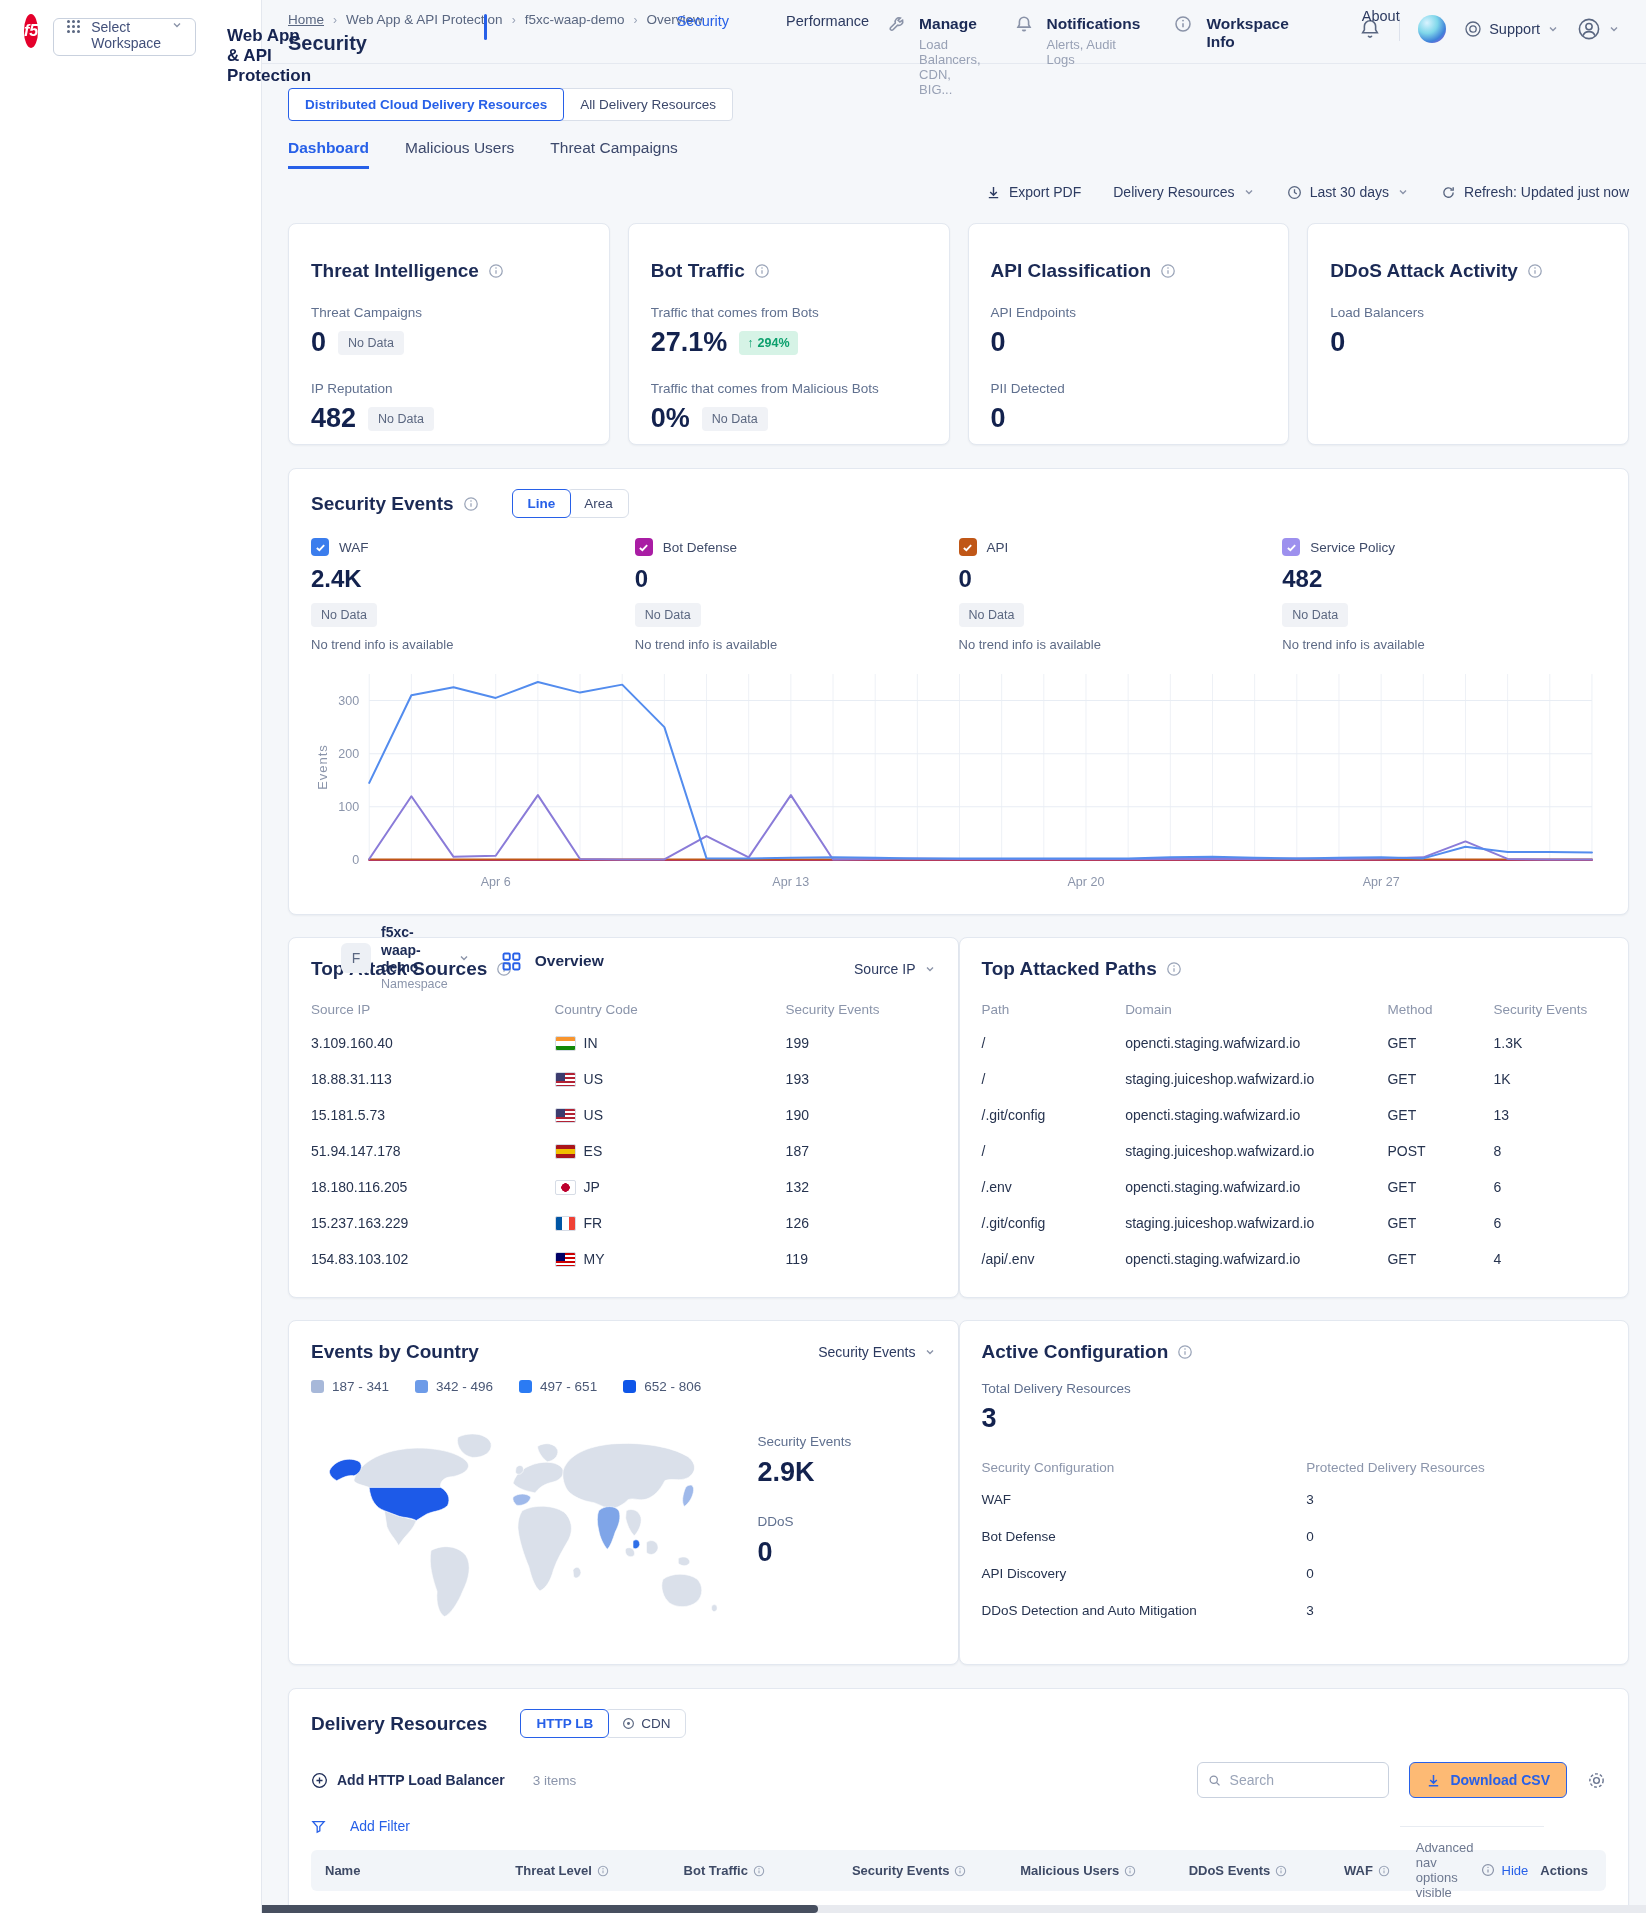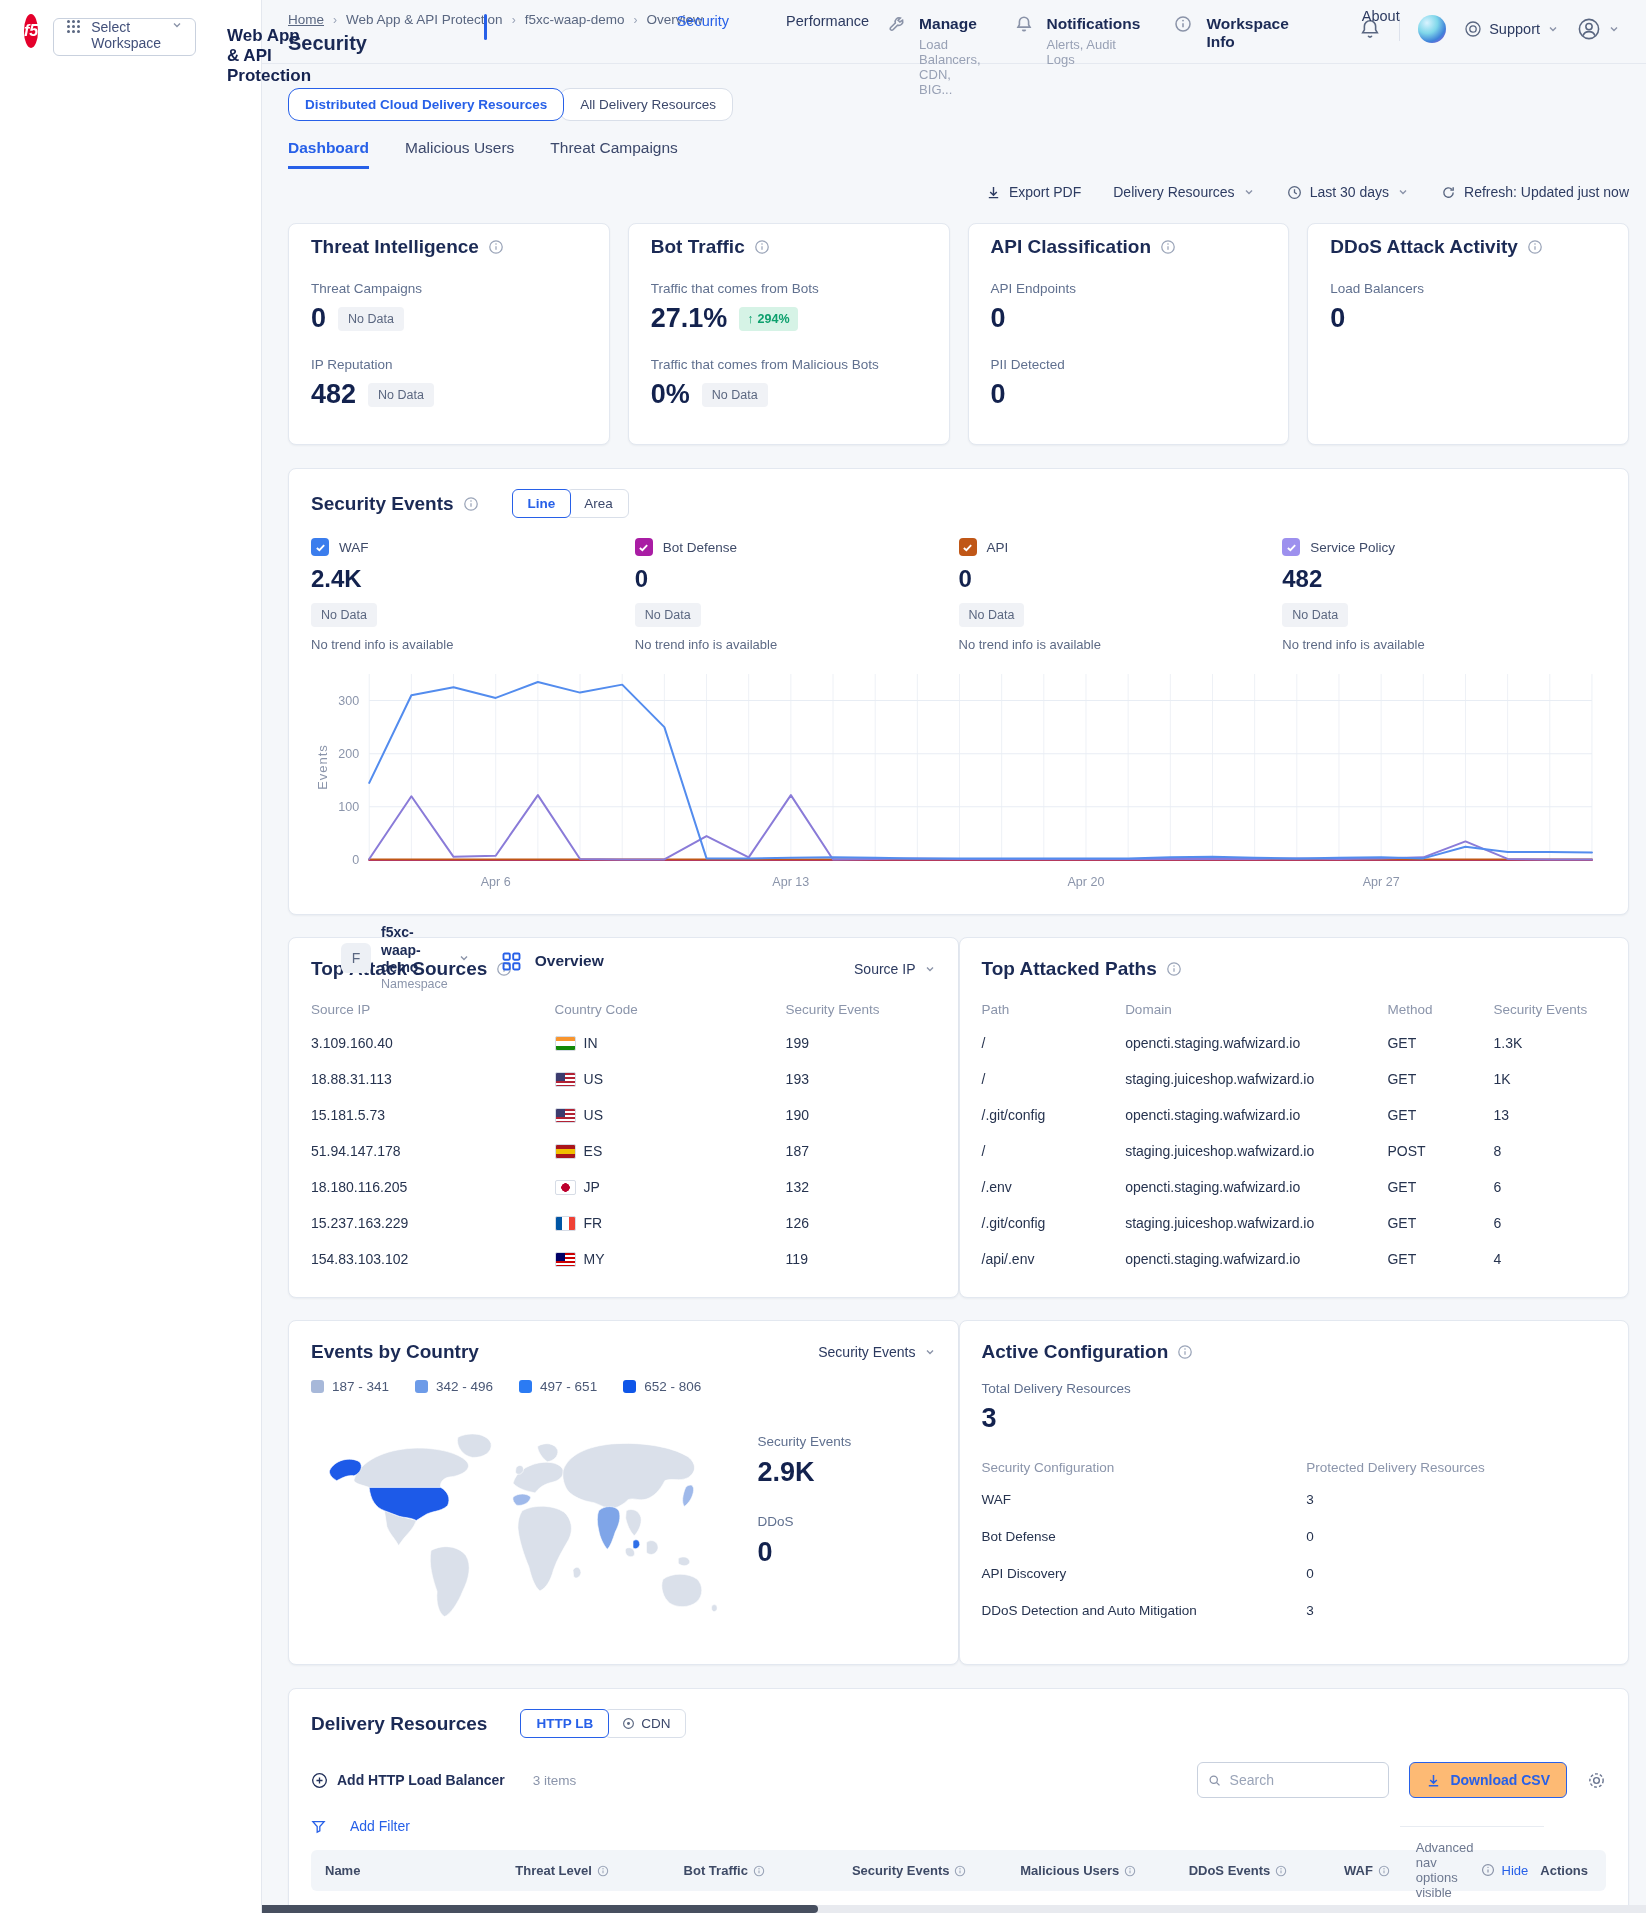--- a/index.html
+++ b/index.html
@@ -43,32 +43,32 @@
   .page-title{margin-top:5px;font-size:20px;font-weight:700;color:#1b2a55}
   .top-actions{position:absolute;right:26px;top:15px;display:flex;align-items:center;gap:18px}
   .vline{width:1px;height:24px;background:#dde2ec}
   .orb{width:28px;height:28px;border-radius:50%;
        background:radial-gradient(circle at 32% 28%,#d9f3ff,#7fd7ea 38%,#3f82d9 68%,#b04ad8 100%);cursor:pointer}
   .support{display:flex;align-items:center;gap:7px;font-size:14.5px;color:#2c3a60;cursor:pointer}
   .page{flex:1;padding:0 17px 0 26px;overflow:hidden}
   
   .seg{display:inline-flex;margin-top:24px}
   .seg .opt{padding:8px 16px;border:1px solid #d9dfe9;background:#fff;font-size:13.5px;color:#3c486b;
-            border-radius:11px;cursor:pointer;display:flex;align-items:center;gap:7px}
+            border-radius:4px;cursor:pointer;display:flex;align-items:center;gap:7px}
   .seg .opt+.opt{margin-left:-5px;z-index:1;padding-left:20px}
   .seg .opt.sel{border-color:#2760e8;color:#2760e8;font-weight:700;z-index:2}
   .tabs{display:flex;gap:36px;margin-top:18px}
   .tab{font-size:15.5px;color:#3c486b;padding-bottom:9px;cursor:pointer}
   .tab.sel{color:#2760e8;font-weight:700;border-bottom:3px solid #2760e8}
   .toolbar{display:flex;justify-content:flex-end;align-items:center;gap:32px;height:46px;font-size:14px;color:#2e3c62}
   .tool{display:flex;align-items:center;gap:8px;cursor:pointer}
   
   .cards{display:grid;grid-template-columns:repeat(4,1fr);gap:18px;margin-top:8px}
   .card,.panel{background:#fff;border:1px solid #e3e8f0;border-radius:8px;box-shadow:0 1px 2px rgba(20,30,60,.05)}
-  .card{padding:12px 22px;height:222px}
+  .card{padding:36px 22px;height:222px}
   .card-h{display:flex;align-items:center;gap:9px}
   .card-h h3,.panel-h h3{font-size:19px;font-weight:700;color:#1b2a55}
   .mlabel{font-size:13.5px;color:#60708f;margin-top:23px}
   .mval{font-size:27px;font-weight:700;color:#13224e;display:flex;align-items:center;gap:12px;margin-top:7px}
   .badge{background:#f0f2f6;color:#5b6780;font-size:12.5px;font-weight:400;padding:5px 10px;border-radius:4px}
   .delta{background:#d6f3e6;color:#0ca06d;font-size:12.5px;font-weight:700;padding:5px 8px;border-radius:4px;
          display:flex;align-items:center;gap:4px}
   
   .panel{padding:20px 22px;margin-top:23px}
   .panel-h{display:flex;align-items:center;gap:9px}

